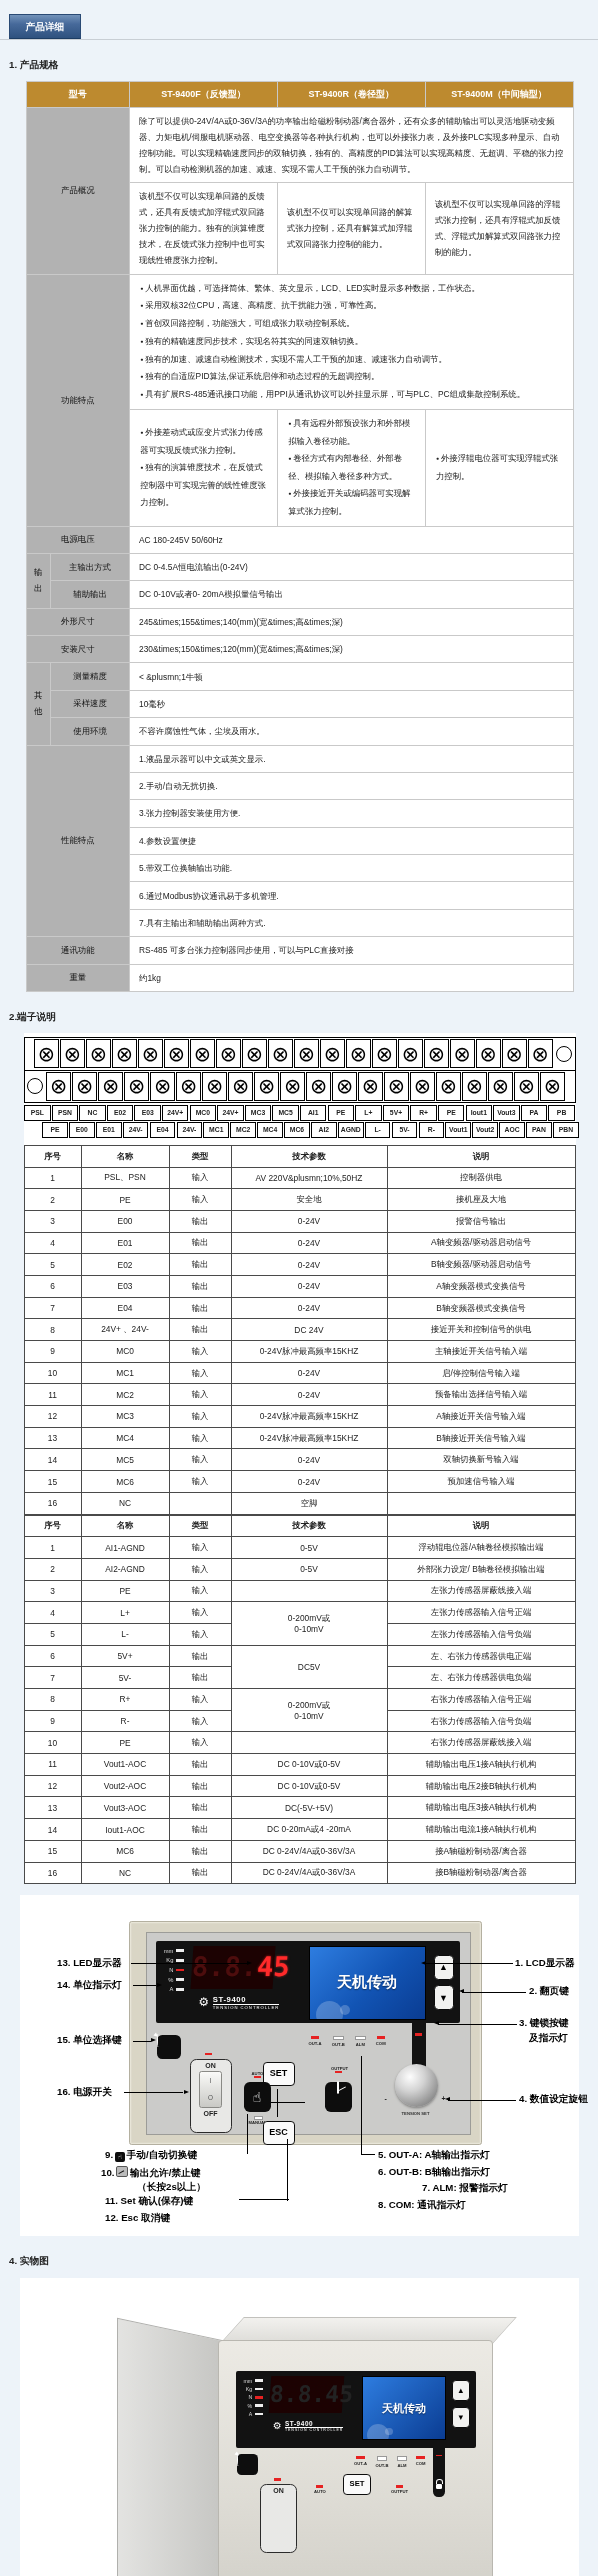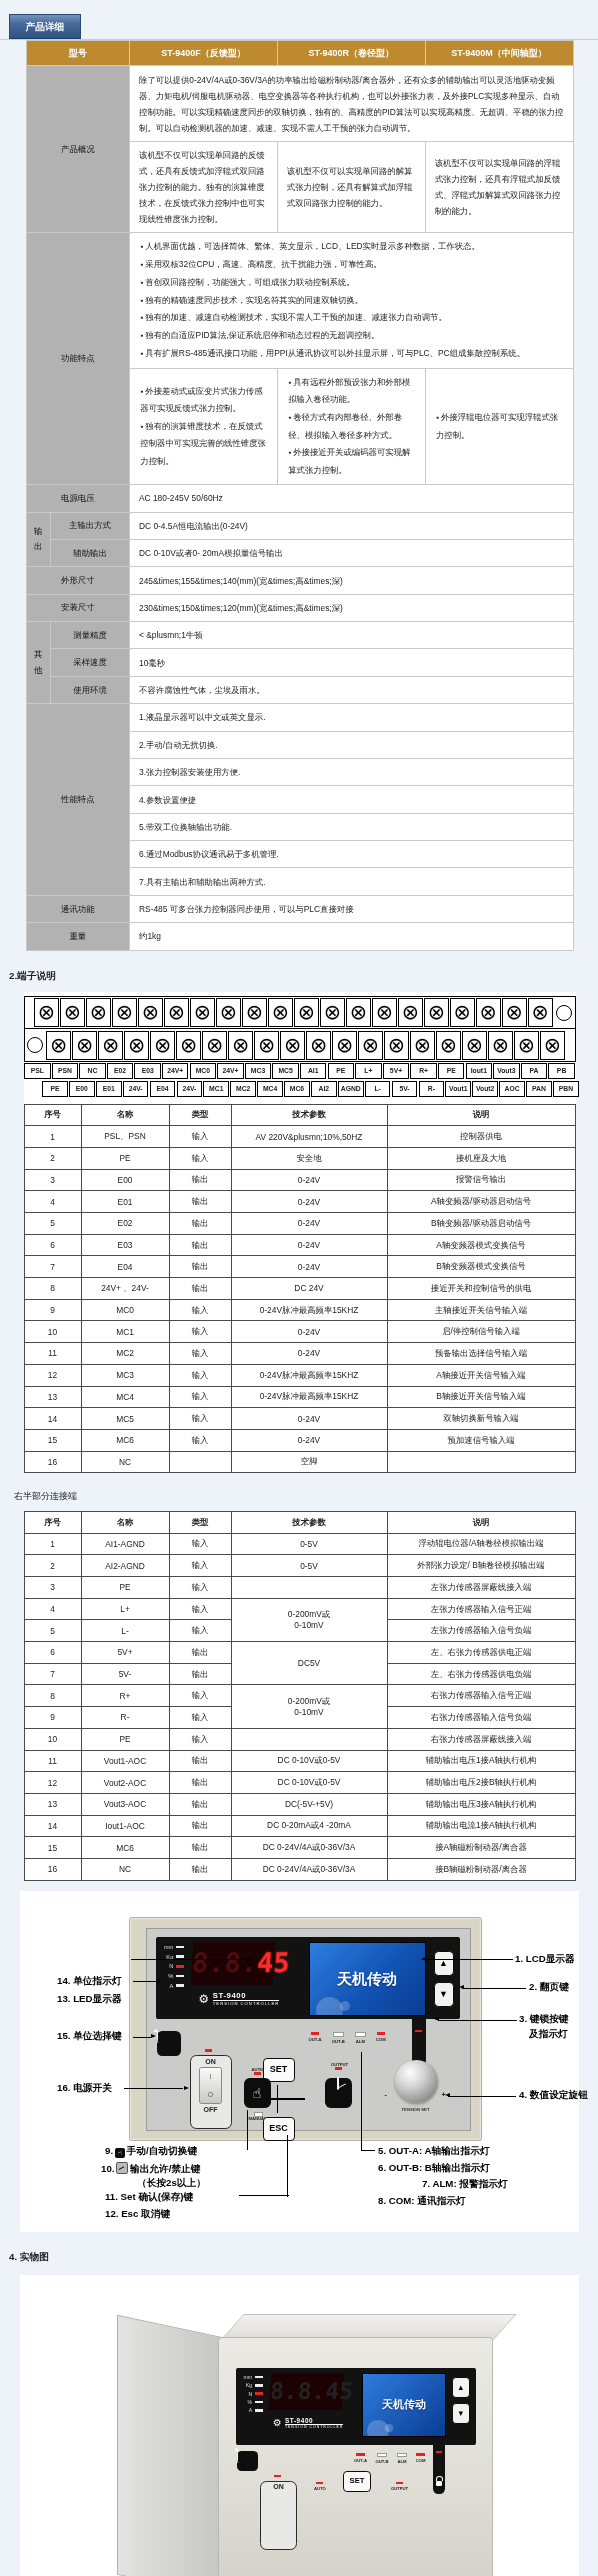--- a/index.html
+++ b/index.html
@@ -146,20 +146,21 @@
 </style>
 </head>
 <body>
 
 <div class="page">
 
   <div class="tabbar">
     <div class="tab">产品详细</div>
   </div>
 
+  <h2 class="sec">1. 产品规格</h2>
 
   <table class="spec">
     <colgroup>
         <col style="width:24.5px">
         <col style="width:79px">
         <col>
         <col>
         <col>
       </colgroup>
     <tbody>
@@ -581,21 +582,20 @@
         <tr>
         <td>16</td>
         <td>NC</td>
         <td></td>
         <td>空脚</td>
         <td></td>
       </tr>
   </tbody>
     </table>
 
-  <div class="subhead">右半部分连接端</div>
 
   <table class="conn">
     <colgroup>
         <col style="width:57px">
         <col style="width:88px">
         <col style="width:62px">
         <col style="width:156px">
         <col>
       </colgroup>
     <tbody>
@@ -826,21 +826,21 @@
           <div class="onoff">OFF</div>
         </div>
 
         <div class="knob"></div>
         <span class="pm" style="left:238px;top:162px;">-</span>
         <span class="pm" style="left:295px;top:162px;">+</span>
         <div class="knoblab">TENSION SET</div>
       </div>
     </div>
 
-    <div class="txt" style="left:37px;top:62px;margin-top:40px;">13. LED显示器</div>
+    <div class="txt" style="left:37px;top:62px;">13. LED显示器</div>
     <div class="ln" style="left:111px;top:68px;width:116px;height:1.3px;"></div>
     <div class="ah r" style="left:227px;top:66px;"></div>
 
     <div class="txt" style="left:495px;top:62px;">1. LCD显示器</div>
     <div class="ln" style="left:405px;top:68px;width:88px;height:1.3px;"></div>
     <div class="ah l" style="left:399px;top:66px;"></div>
 
     <div class="txt" style="left:37px;top:84px;">14. 单位指示灯</div>
     <div class="ln" style="left:113px;top:90px;width:23px;height:1.3px;"></div>
     <div class="ah r" style="left:137px;top:88px;"></div>

